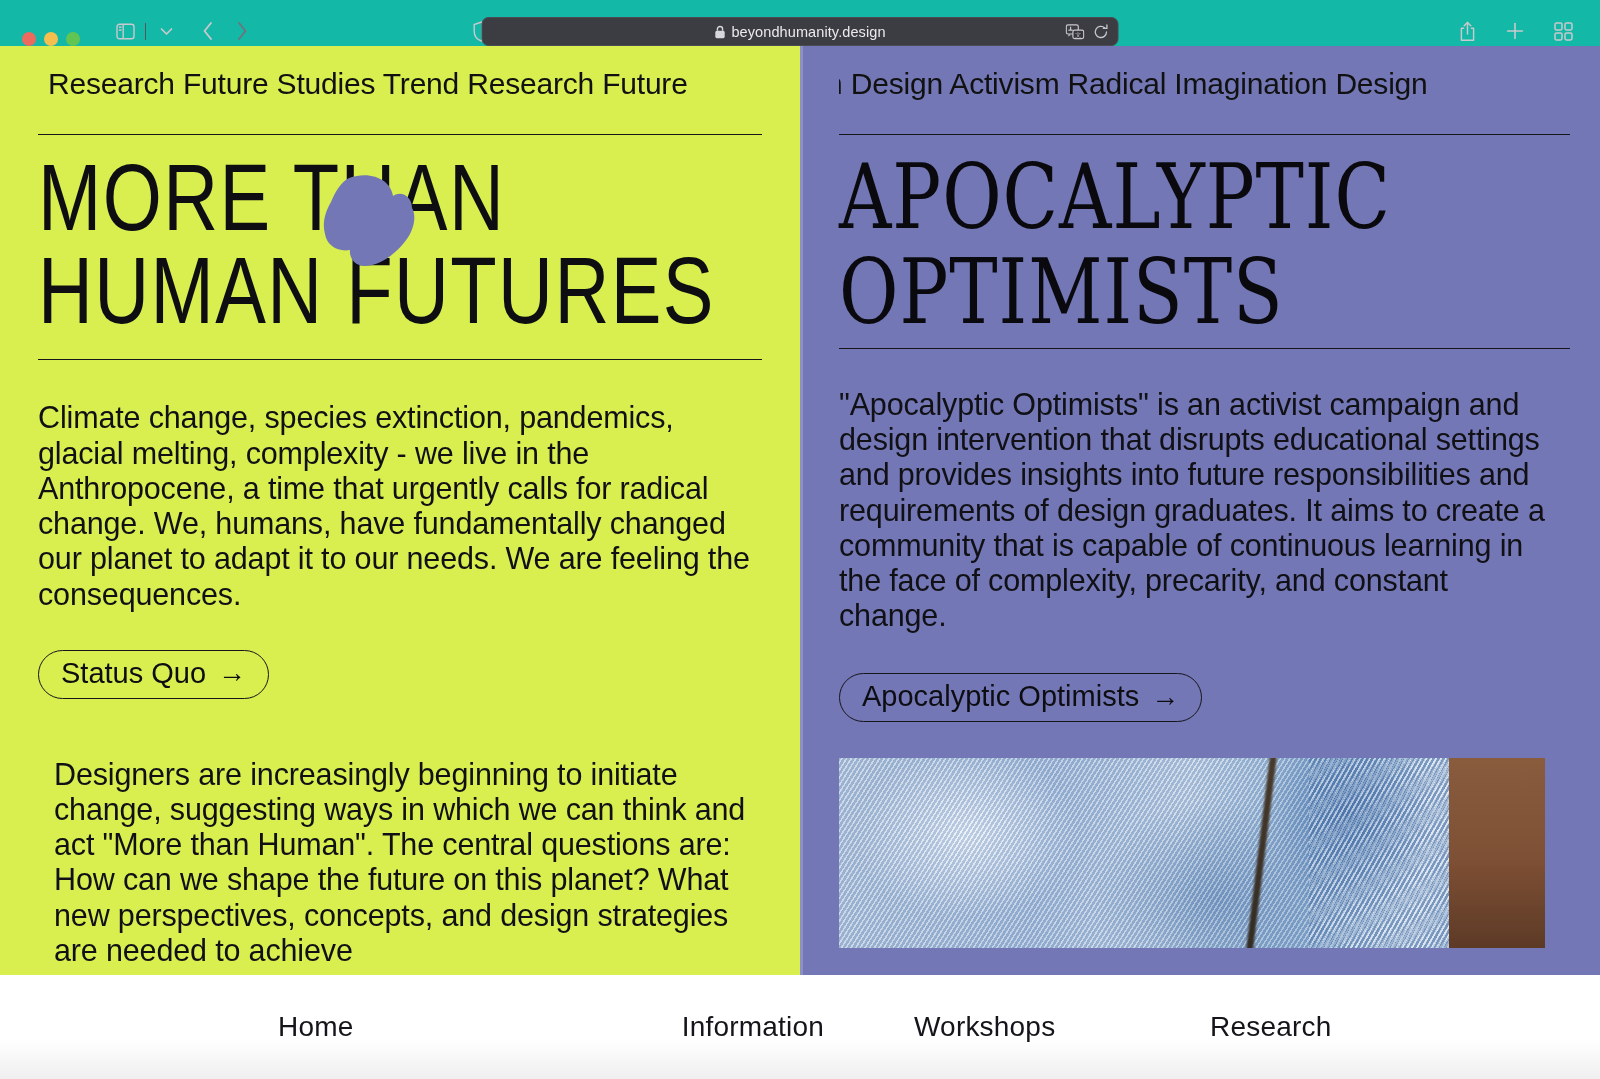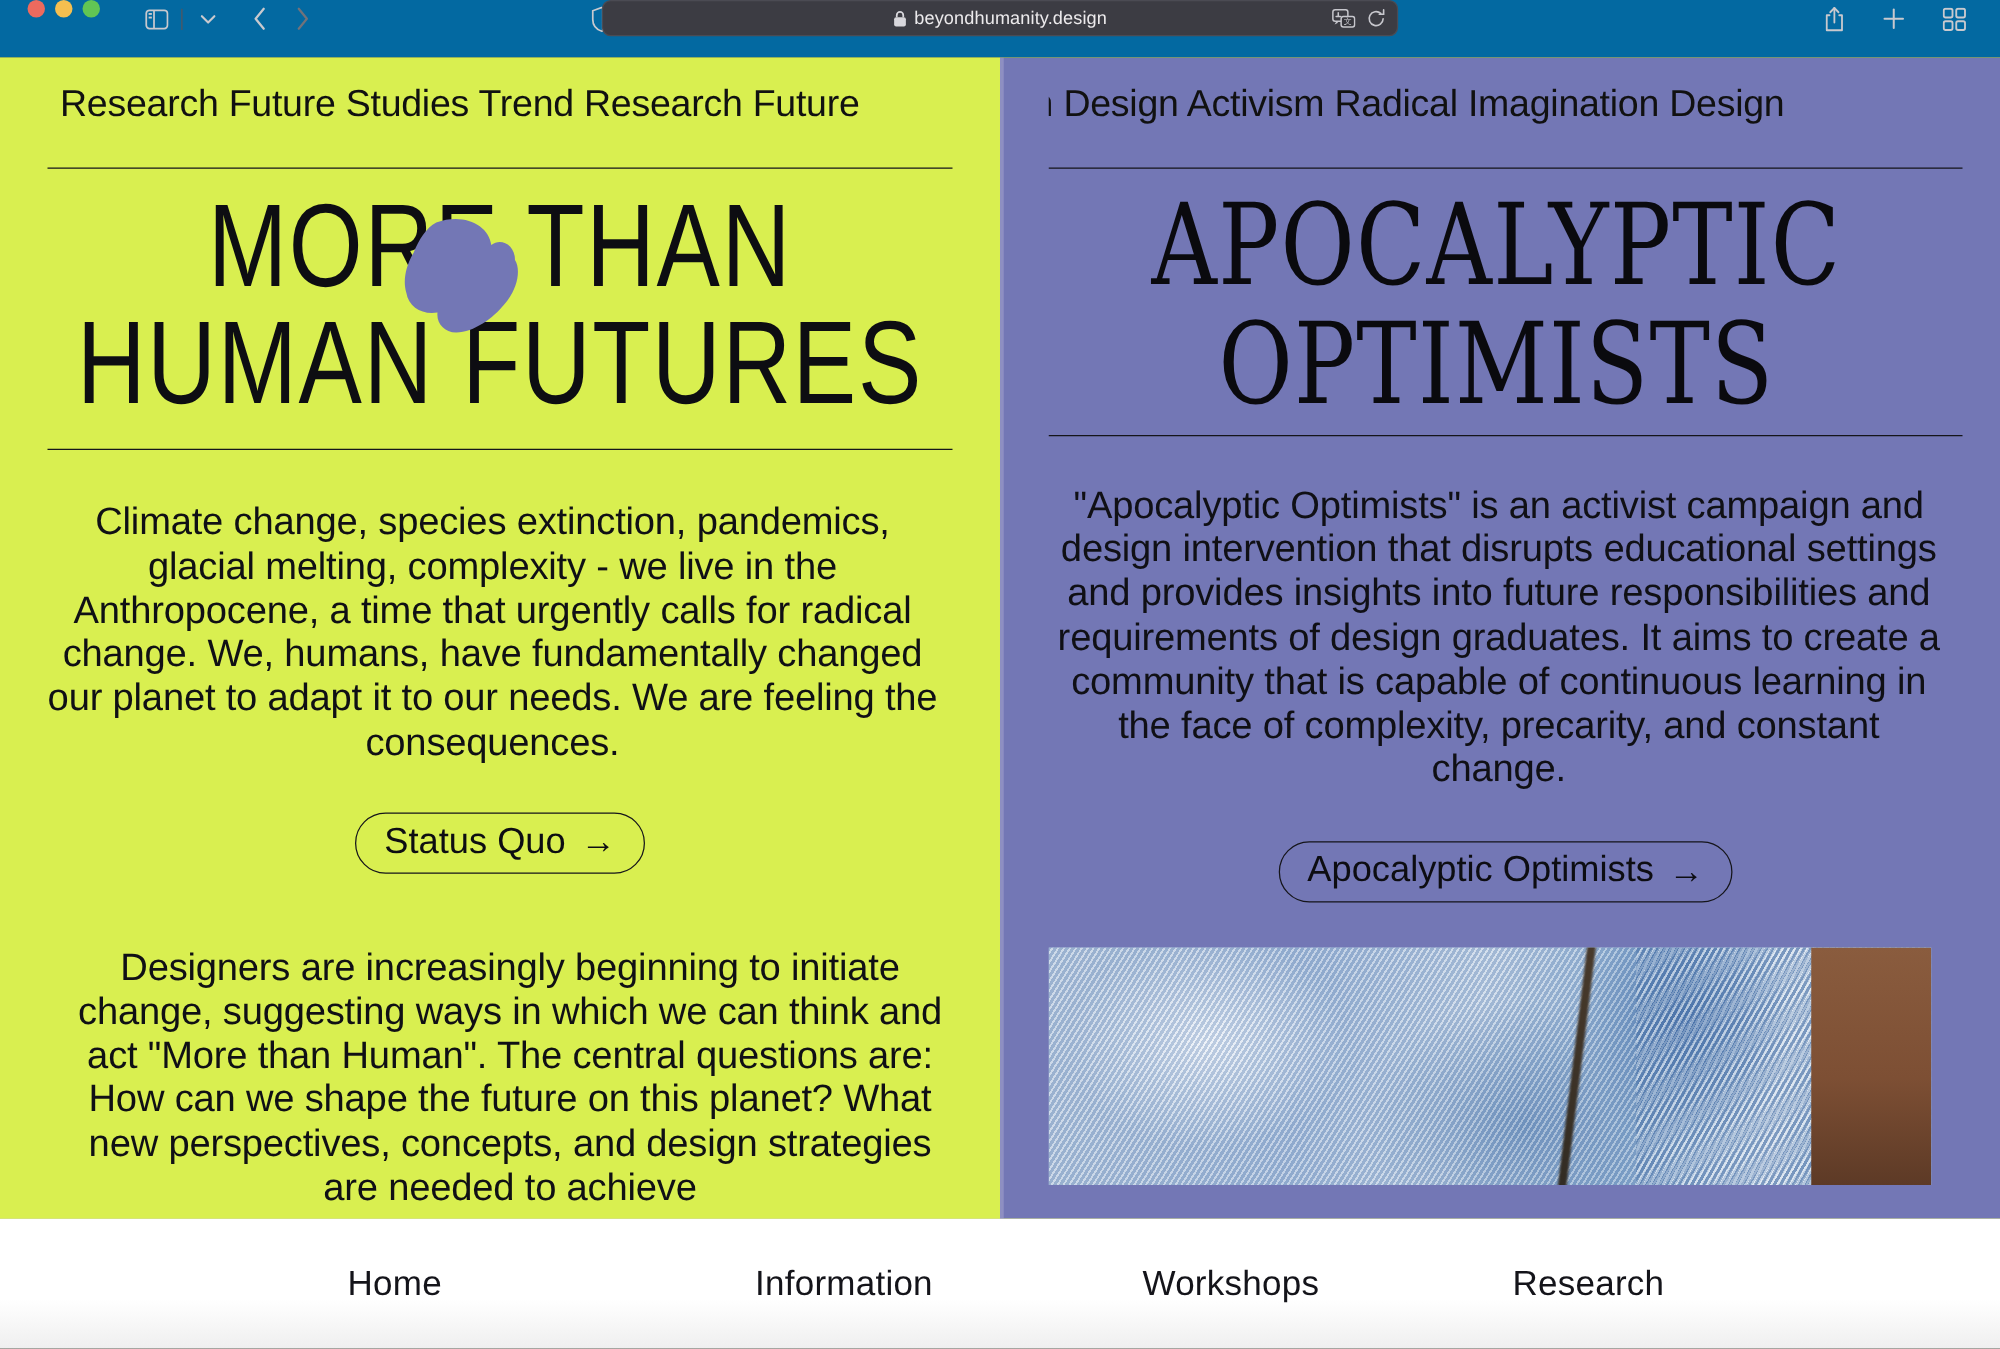--- a/index.html
+++ b/index.html
@@ -11,22 +11,22 @@
   }
 
   
   .browser {
     width: 1600px; height: 1079px;
     display: flex; flex-direction: column;
     background: #35353b;
   }
   .toolbar {
     height: 46px; min-height: 46px;
-    background: #0369a1;
-    display: flex; align-items: flex-start;
+    background: #14b8a6;
+    display: flex; align-items: flex-end;
     padding: 0 14px;
     position: relative;
   }
   .traffic { display: flex; align-items: center; gap: 8px; margin-left: 8px; }
   .light { width: 14px; height: 14px; border-radius: 50%; }
   .light.red { background: #ed6a5e; }
   .light.yellow { background: #f5bf4f; }
   .light.green { background: #61c554; }
 
   .tb-group { display: flex; align-items: center; }
@@ -74,21 +74,20 @@
     padding-right: 6px; color: #c9c9ce;
   }
 
   
   .viewport {
     flex: 1;
     position: relative;
     overflow: hidden;
     display: flex;
     background: #d9ef50;
-    text-align: center;
   }
   .col {
     position: relative;
     overflow: hidden;
     flex: 0 0 50%;
     width: 50%;
   }
   .col-left  { background: #d9ef50; }
   .col-right { background: #7377b5; border-left: 3px solid #8e8fc2; }
 
@@ -235,21 +234,21 @@
   }
   .navitem {
     flex: 1;
     text-align: left;
     font-size: 28px;
     color: #14141a;
     letter-spacing: .2px;
     cursor: pointer;
   }
   .navitem:nth-child(1) { padding-left: 108px; }
-  .navitem:nth-child(2) { padding-left: 78px; }
+  .navitem:nth-child(2) { padding-left: 78px; text-align: right; }
   .navitem:nth-child(3) { padding-left: 62px; }
   .navitem:nth-child(4) { padding-left: 48px; }
 </style>
 </head>
 <body>
 
 <div class="browser">
 
   <div class="toolbar">
 

